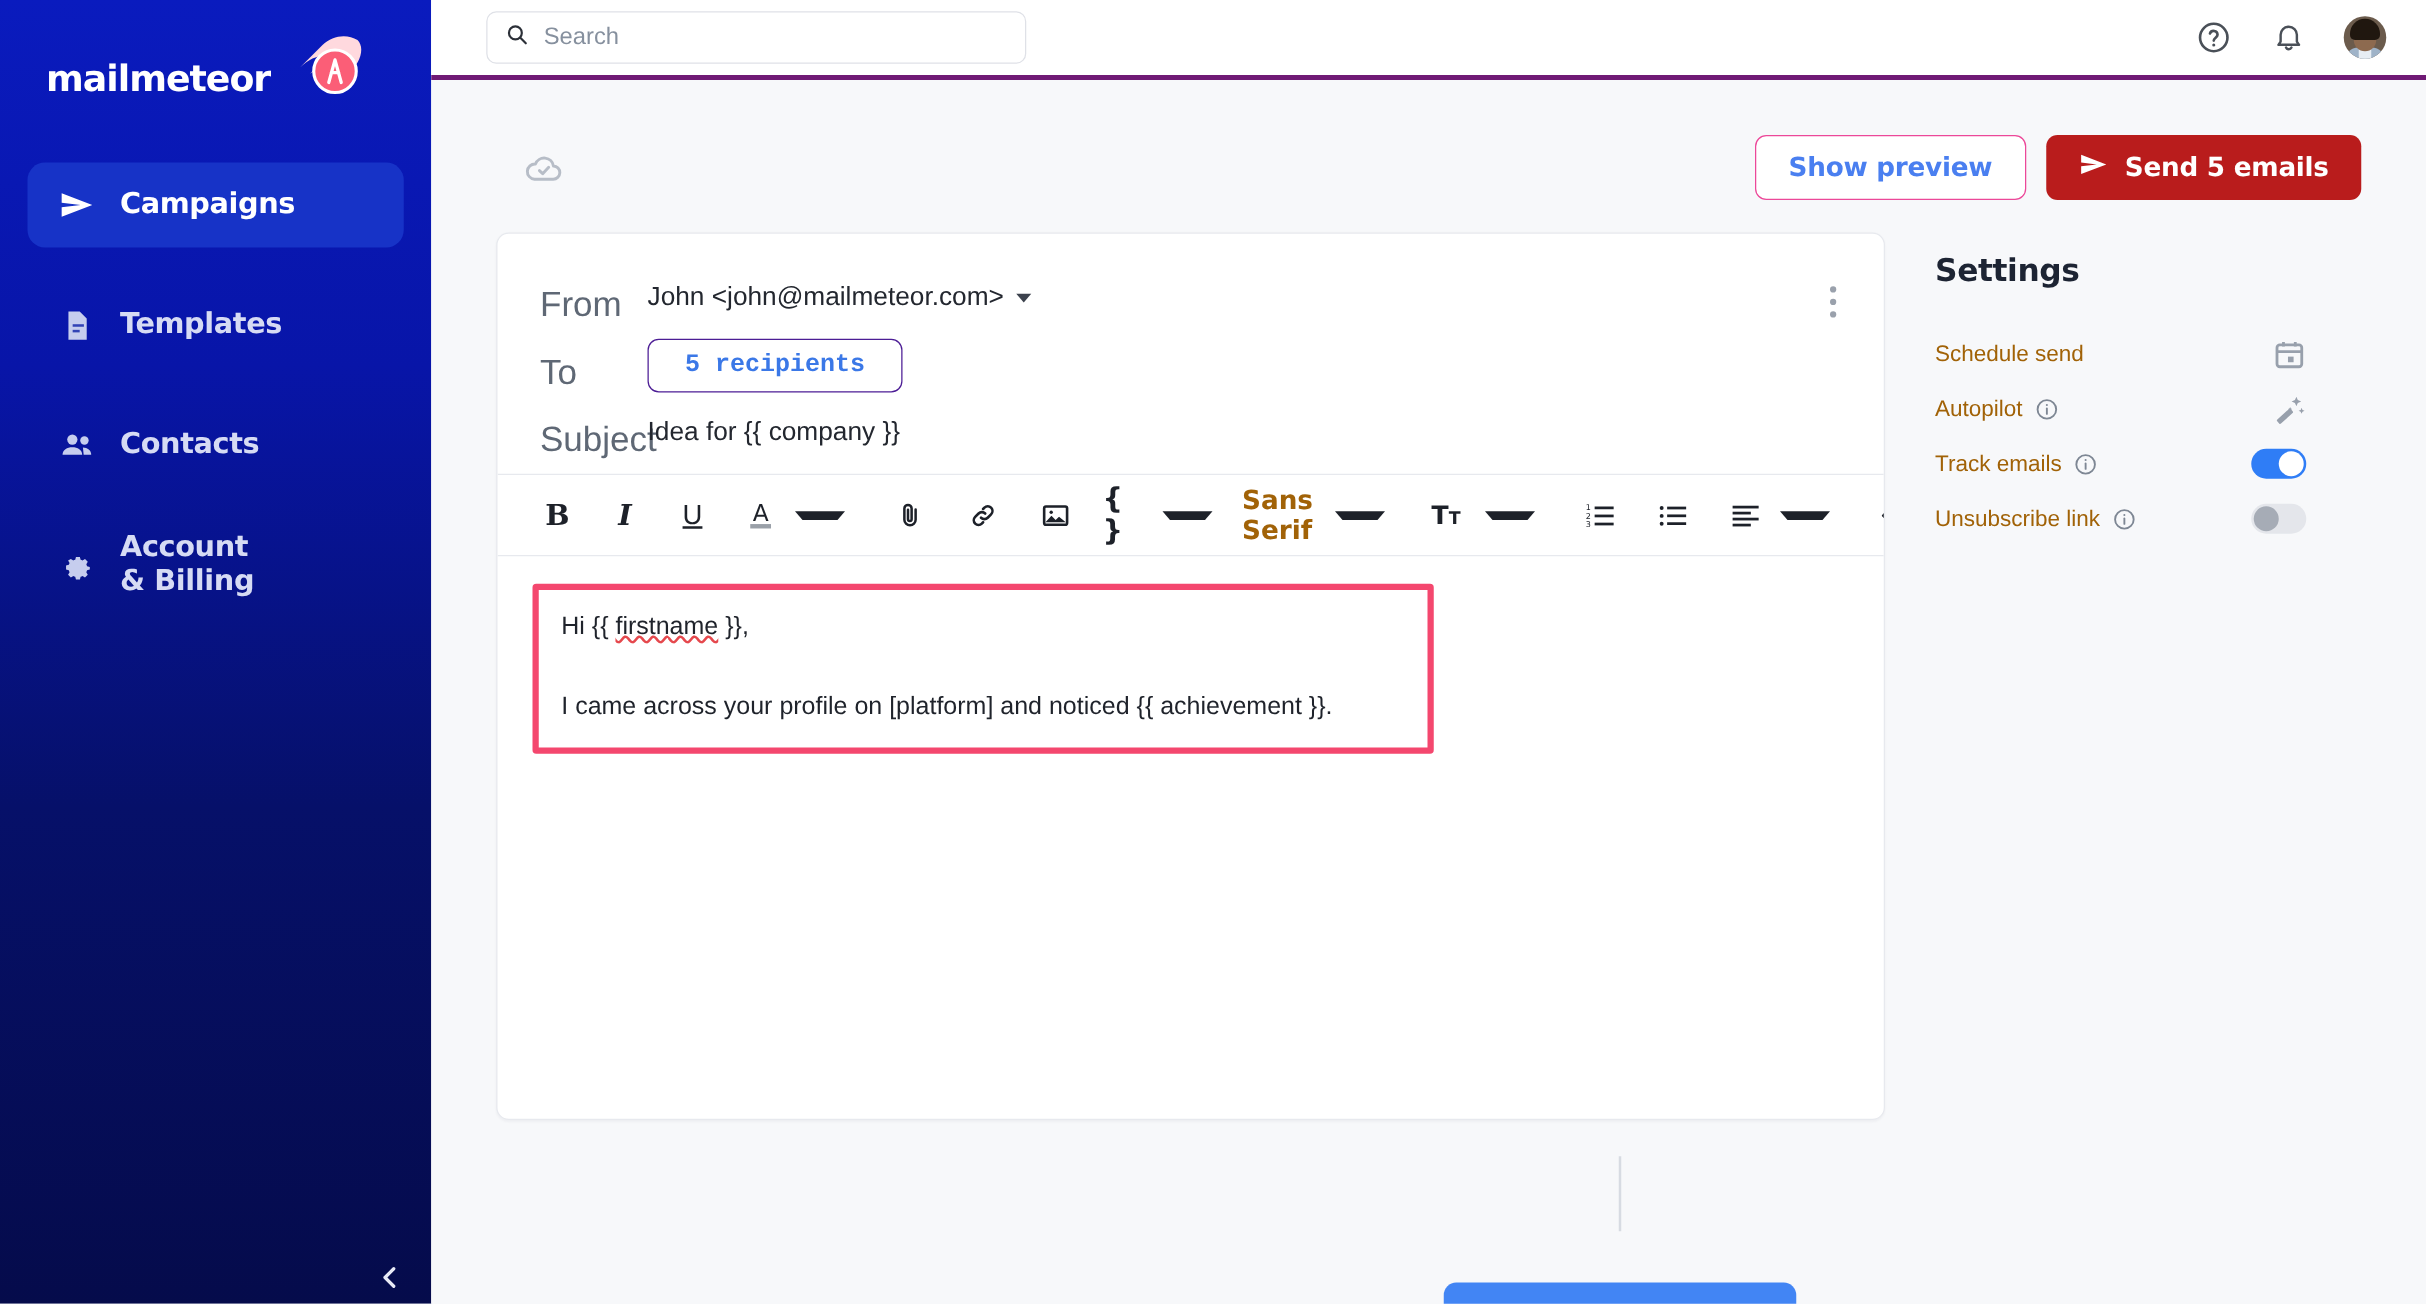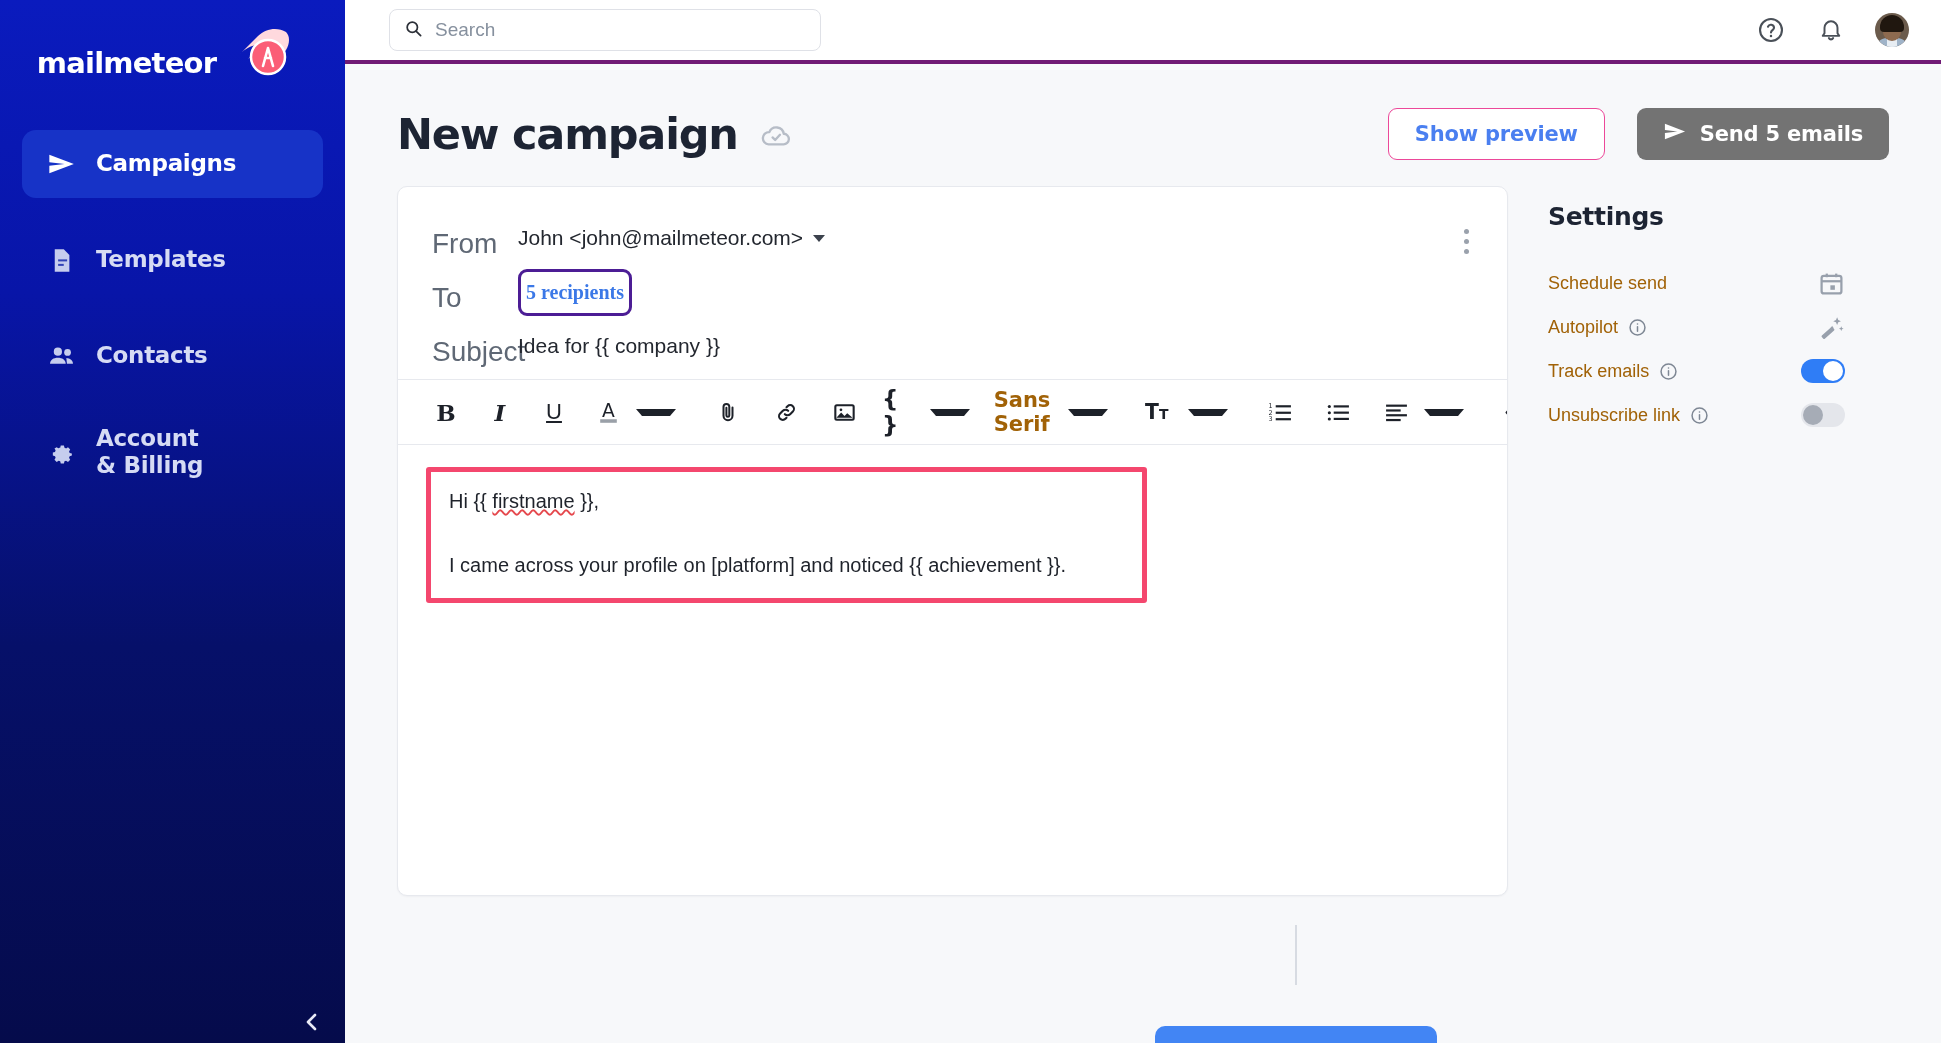--- a/index.html
+++ b/index.html
@@ -86,38 +86,38 @@
     font-family: "DejaVu Sans", sans-serif;
   }
   .cloud-icon { margin-left: 22px; margin-top: 6px; cursor: pointer; }
   .head-actions { margin-left: auto; display: flex; align-items: center; gap: 16px; }
   .btn {
     display: inline-flex; align-items: center; justify-content: center; gap: 14px;
     height: 52px; border-radius: 9px; font-size: 21px; font-weight: 700;
     font-family: "DejaVu Sans", sans-serif; cursor: pointer; letter-spacing: -0.2px;
   }
   .btn-outline { background: #fff; color: #4A7FF0; border: 1px solid #ec4899; padding: 0 26px; }
-  .btn-primary { background: #737373; color: #fff; border: none; padding: 16px 26px; margin-left: 16px; }
+  .btn-primary { background: #b91c1c; color: #fff; border: none; padding: 16px 26px; }
 
   
   .content-row { display: flex; padding: 0 52px; margin-top: 26px; gap: 40px; }
   .compose-card {
     flex: 0 0 1111px; background: #fff; border: 1px solid #E7E9EE;
     border-radius: 10px; overflow: hidden; height: 710px;
     box-shadow: 0 1px 2px rgba(20,25,45,0.04);
   }
   .field-rows { padding: 24px 0 6px 0; }
   .frow { display: flex; align-items: center; min-height: 54px; padding: 0 34px; position: relative; }
   .flabel { width: 86px; flex: 0 0 86px; color: #5F6875; font-size: 28px; font-family: "Liberation Sans", sans-serif; margin-top: 12px; }
   .fvalue { color: #23272F; font-size: 21px; font-family: "Liberation Sans", sans-serif; display:flex; align-items:center; gap:10px;}
   .caret { width: 0; height: 0; border-left: 6px solid transparent; border-right: 6px solid transparent; border-top: 7px solid #3C424D; display:inline-block; }
   .recipients-chip {
-    border: 3px solid #4c1d95; border-radius: 9px; color: #3B78E7;
-    font-size: 20px; font-weight: 700; padding: 9px 5px; cursor: pointer;
-    font-family: Liberation Serif, serif;
+    border: 1px solid #4c1d95; border-radius: 9px; color: #3B78E7;
+    font-size: 20px; font-weight: 700; padding: 9px 29px; cursor: pointer;
+    font-family: Liberation Mono, monospace;
   }
   .kebab { position: absolute; right: 34px; top: 14px; display:flex; flex-direction: column; gap: 5px; cursor:pointer; padding: 4px;}
   .kebab i { width: 5px; height: 5px; border-radius: 50%; background: #9AA1AC; display:block; }
 
   .toolbar {
     border-top: 1px solid #E7E9EE; border-bottom: 1px solid #E7E9EE;
     height: 66px; display: flex; align-items: center; padding: 0 28px; gap: 0;
   }
   .tb { display:flex; align-items:center; justify-content:center; height:40px; min-width:40px; cursor:pointer; color:#1D2129; }
   .tb-sep { width:1px; height: 28px; background: #D9DCE2; margin: 0 16px; }
@@ -262,21 +262,20 @@
         <span class="avatar">
           <span class="av-body"></span>
             <span class="av-shirt"></span>
             <span class="av-face"></span>
             <span class="av-hair"></span>
         </span>
       </div>
     </div>
 
     <div class="page-head">
-      <span class="page-title">New campaign</span>
       <span class="cloud-icon">
         <svg viewBox="0 0 26 20" width="32" height="25" fill="none" stroke="#B7BDC7" stroke-width="1.9" stroke-linecap="round" stroke-linejoin="round">
           <path d="M7 17.2h12a4.3 4.3 0 00.3-8.6 6.1 6.1 0 00-11.7-1.3A4.6 4.6 0 007 17.2z"></path>
           <polyline points="10.2 11.6 12.3 13.6 16.2 9.4"></polyline>
         </svg>
       </span>
 
       <div class="head-actions">
         <button class="btn btn-outline">Show preview</button>
         <button class="btn btn-primary">

